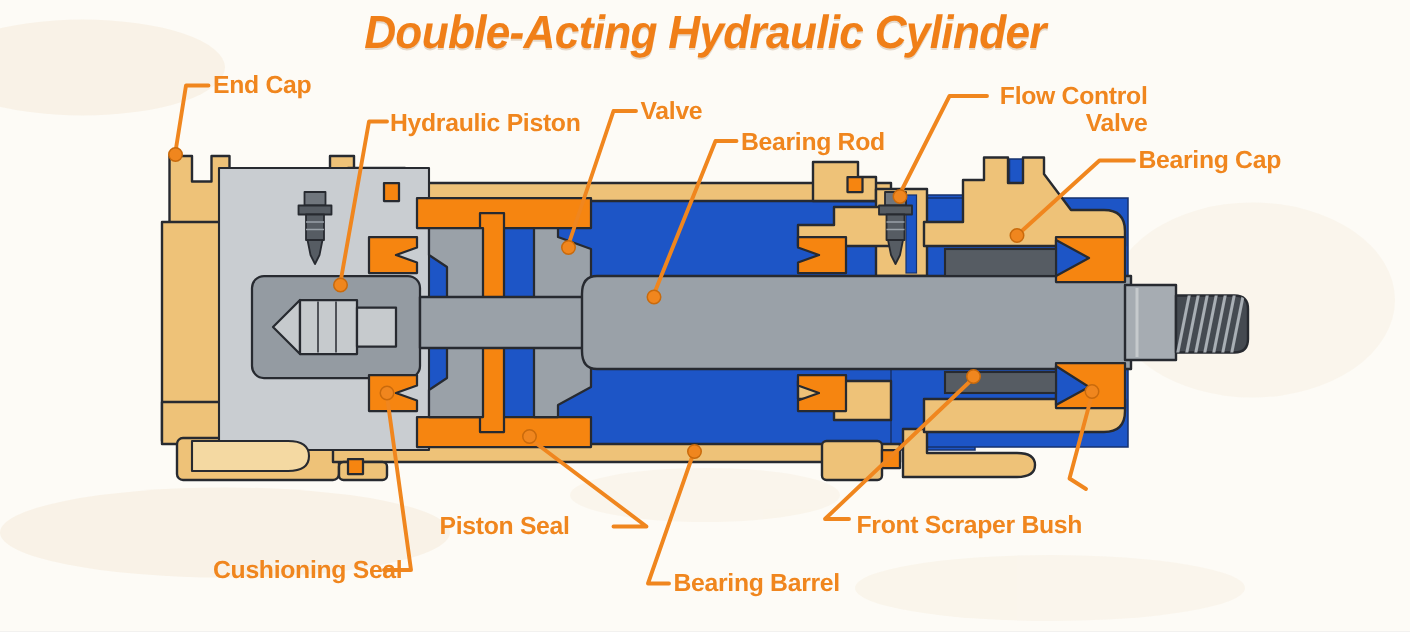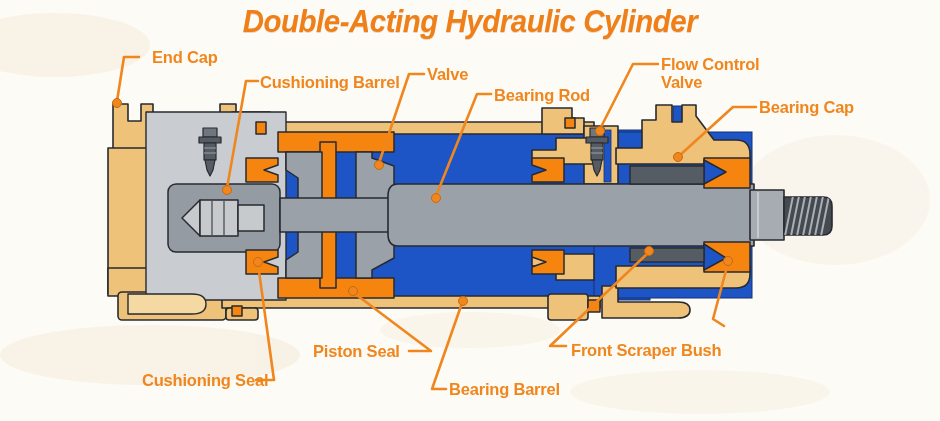--- a/index.html
+++ b/index.html
@@ -16,21 +16,21 @@
     font-size:31px;font-weight:800;font-style:italic;
     color:var(--title);letter-spacing:-0.5px;
     text-shadow:0 1px 0 rgba(120,60,0,.18);
     transform:scaleX(.95);
   }
   .lbl{
     position:absolute;color:var(--label);font-weight:700;
     font-size:16.5px;line-height:1.12;letter-spacing:-0.2px;
     white-space:nowrap;
   }
-  .lbl.wrap{white-space:normal;}
+  .lbl.wrap{white-space:normal;text-align:right;}
   svg{position:absolute;left:0;top:0;}
 </style>
 </head>
 <body>
 
 <div id="stage">
 
   <svg width="940" height="421" viewBox="0 0 940 421">
 
     <g opacity="0.55">
@@ -183,24 +183,24 @@
       <circle cx="258" cy="262" r="4.5"></circle>
         <circle cx="353" cy="291" r="4.5"></circle>
       <circle cx="463" cy="301" r="4.5"></circle>
         <circle cx="649" cy="251" r="4.5"></circle>
       <circle cx="728" cy="261" r="4.5"></circle>
     </g>
   </svg>
 
   <div id="title">Double-Acting Hydraulic Cylinder</div>
 
-  <div class="lbl" style="left:152px;top:48px">End Cap</div>
-  <div class="lbl" style="left:260px;top:73px">Cushioning Barrel</div>
+  <div class="lbl" style="left:142px;top:48px">End Cap</div>
+  <div class="lbl" style="left:260px;top:73px">Hydraulic Piston</div>
   <div class="lbl" style="left:427px;top:65px">Valve</div>
   <div class="lbl" style="left:494px;top:86px">Bearing Rod</div>
   <div class="lbl wrap" style="left:661px;top:55px;width:104px">Flow Control Valve</div>
   <div class="lbl" style="left:759px;top:98px">Bearing Cap</div>
   <div class="lbl" style="left:142px;top:371px">Cushioning Seal</div>
-  <div class="lbl" style="left:313px;top:342px">Piston Seal</div>
+  <div class="lbl" style="left:293px;top:342px">Piston Seal</div>
   <div class="lbl" style="left:449px;top:380px">Bearing Barrel</div>
   <div class="lbl" style="left:571px;top:341px">Front Scraper Bush</div>
 
 </div>
 
 </body></html>

